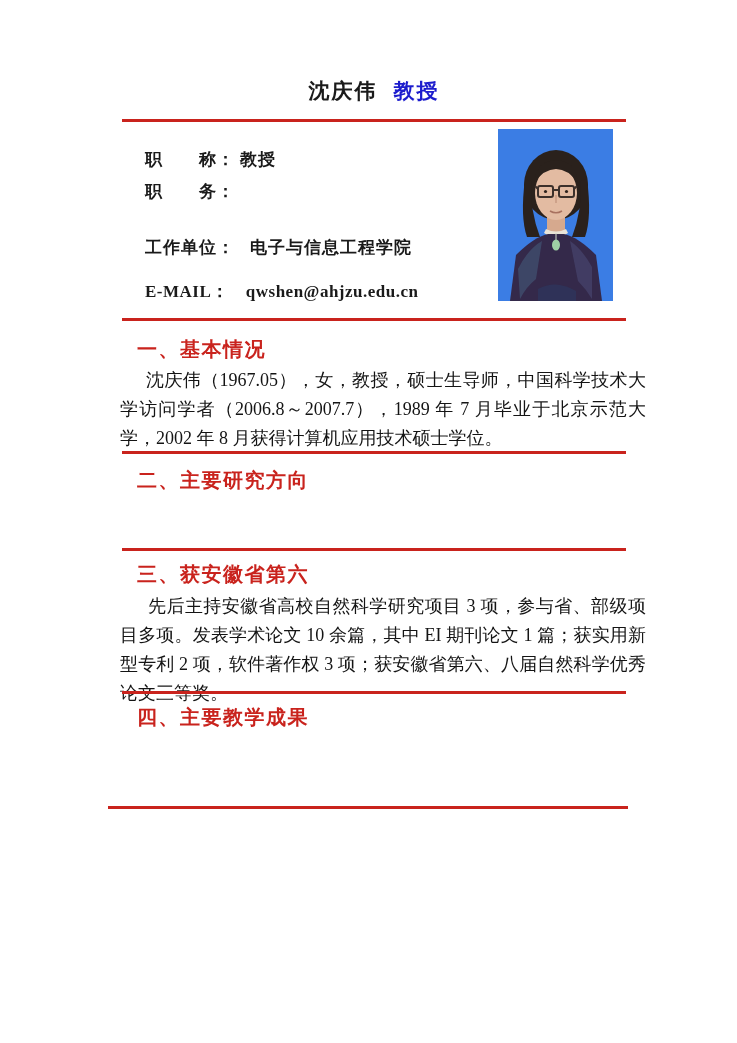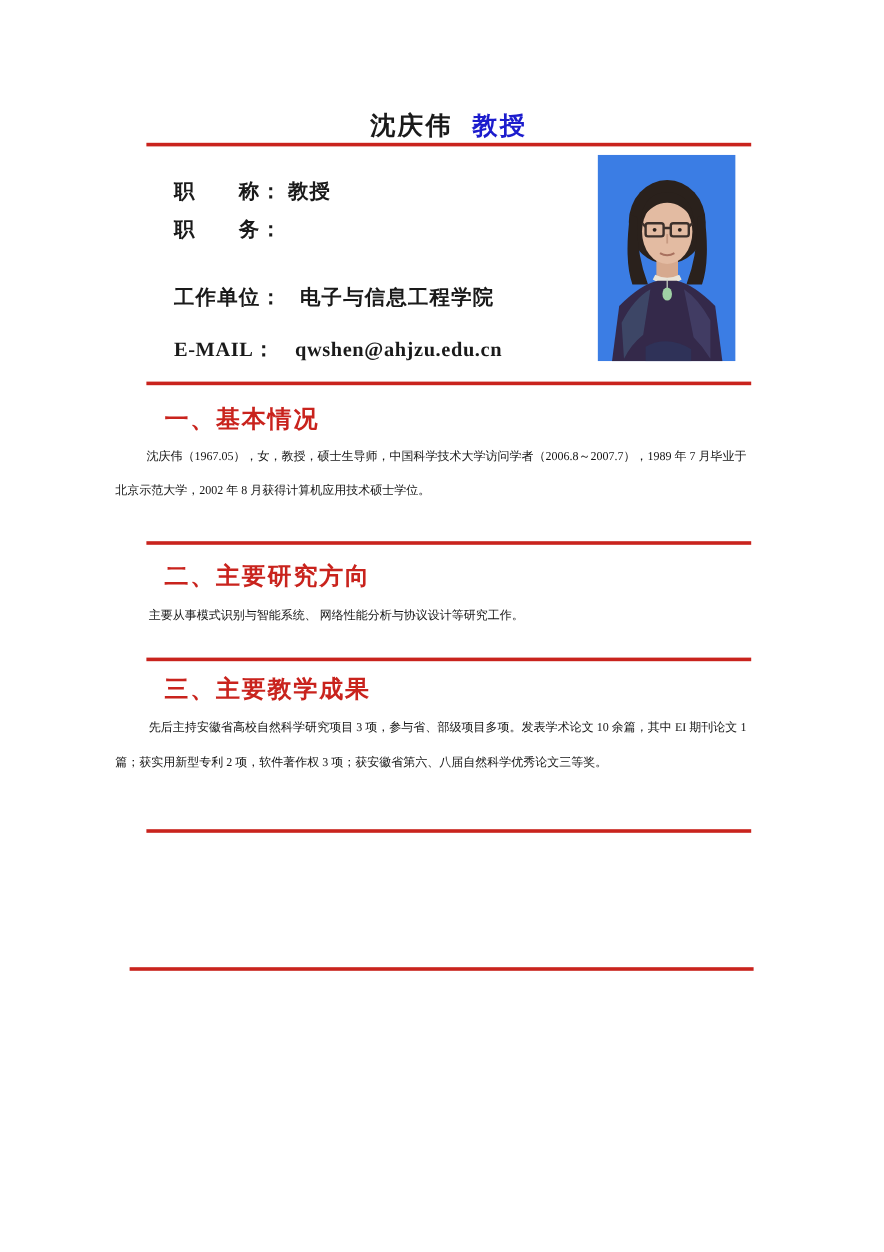--- a/index.html
+++ b/index.html
@@ -15,21 +15,21 @@
   .sheet{
     position:relative;
     width:737px;
     height:1043px;
     background:#ffffff;
     overflow:hidden;
   }
   
   .title{
     position:absolute;
-    top:91px; left:122px; width:504px;
+    top:77px; left:122px; width:504px;
     text-align:center;
     font-family:"Liberation Serif", serif;
     font-size:21px;
     font-weight:bold;
     color:var(--ink);
     letter-spacing:2px;
     white-space:nowrap;
   }
   .title .rank{
     color:var(--blue);
@@ -87,23 +87,23 @@
     color:var(--red);
     letter-spacing:1.5px;
     white-space:nowrap;
   }
   .sec-head.h1{top:336px;}
   .sec-head.h2{top:467px;}
   .sec-head.h3{top:561px;}
   .sec-head.h4{top:704px;}
   .para{
     position:absolute;
-    left:96px; width:526px;
+    left:120px; width:526px;
     font-family:"Liberation Serif", serif;
-    font-size:10px;
+    font-size:18px;
     line-height:29px;
     color:#141414;
     text-align:justify;
   }
   .para.p1{top:366px; text-indent:26px;}
   .para.p2{top:499px; text-indent:28px;}
   .para.p3{top:592px; text-indent:28px;}
   .para.p4{top:735px; text-indent:51px;}
 </style>
 </head>
@@ -160,23 +160,23 @@
     <path d="M58 104 L58 112" stroke="#cfd8c8" stroke-width="1" fill="none"></path>
     <ellipse cx="58" cy="116" rx="4" ry="5.5" fill="#9fd1a5"></ellipse>
   </svg>
 
   <div class="rule rule-s1"></div>
   <h2 class="sec-head h1">一、基本情况</h2>
   <p class="para p1">沈庆伟（1967.05），女，教授，硕士生导师，中国科学技术大学访问学者（2006.8～2007.7），1989 年 7 月毕业于北京示范大学，2002 年 8 月获得计算机应用技术硕士学位。</p>
 
   <div class="rule rule-s2"></div>
   <h2 class="sec-head h2">二、主要研究方向</h2>
-  <p class="para p2">主要从事模式识别与智能系统、 网络性能分析与协议设计等研究工作。</p>
 
   <div class="rule rule-s3"></div>
-  <h2 class="sec-head h3">三、主要教学成果</h2>
+  <h2 class="sec-head h3">三、获安徽省第六</h2>
   <p class="para p3">先后主持安徽省高校自然科学研究项目 3 项，参与省、部级项目多项。发表学术论文 10 余篇，其中 EI 期刊论文 1 篇；获实用新型专利 2 项，软件著作权 3 项；获安徽省第六、八届自然科学优秀论文三等奖。</p>
 
   <div class="rule rule-s4"></div>
+  <h2 class="sec-head h4">四、主要教学成果</h2>
 
   <div class="rule rule-bottom"></div>
 
 </div>
 
 </body></html>

